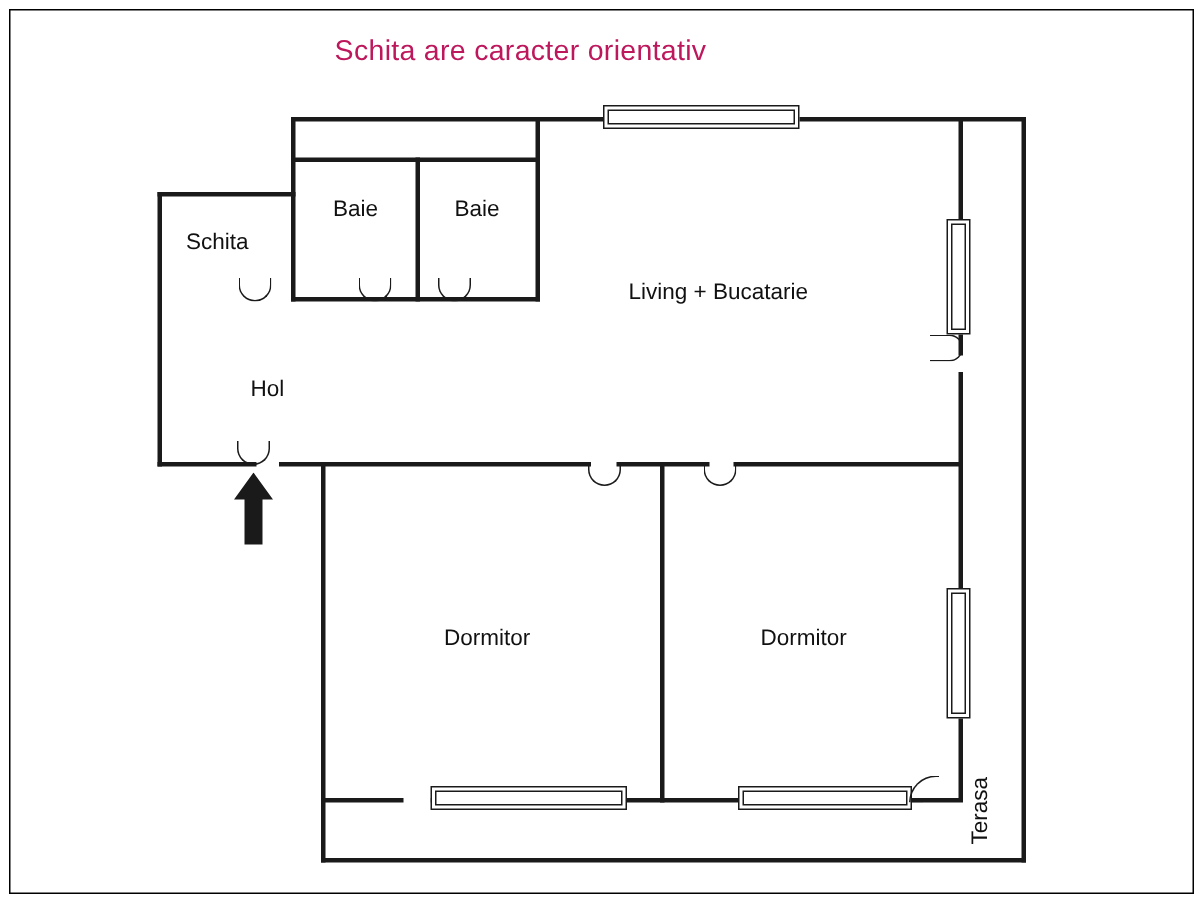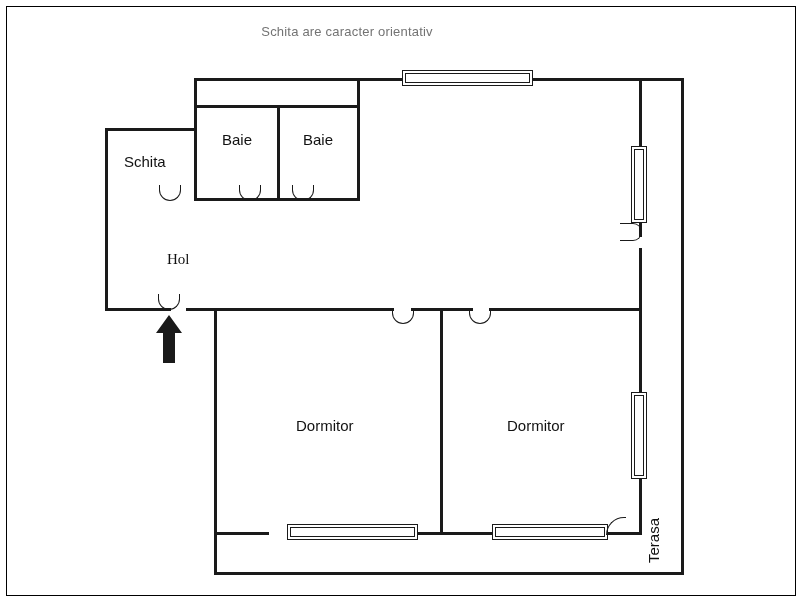--- a/index.html
+++ b/index.html
@@ -26,22 +26,22 @@
     height: 590px;
     border: 1px solid #000000;
     box-sizing: border-box;
   }
   #title {
     position: absolute;
     left: 0;
     top: 24px;
     width: 694px;
     text-align: center;
-    font-size: 13px;
-    color: #737373;
+    font-size: 19px;
+    color: #be185d;
     letter-spacing: 0.2px;
   }
   .label {
     position: absolute;
     font-size: 15px;
     color: #111111;
     white-space: nowrap;
   }
   .wall {
     position: absolute;
@@ -155,19 +155,20 @@
 
   <div class="door-arc" style="left:606px; top:517px; width:20px; height:18px; border-radius:22px 0 0 0; border-right:none; border-bottom:none;"></div>
 
   <svg class="arrow" width="30" height="50" viewBox="0 0 30 50" style="left:154px; top:315px;">
     <polygon points="15,0 28,18 21,18 21,48 9,48 9,18 2,18" fill="#1a1a1a"></polygon>
   </svg>
 
   <div class="label" style="left:124px; top:153px;">Schita</div>
   <div class="label" style="left:222px; top:131px;">Baie</div>
   <div class="label" style="left:303px; top:131px;">Baie</div>
-  <div class="label" style="left:167px; top:251px;font-family:Liberation Serif, serif;">Hol</div>
+  <div class="label" style="left:419px; top:186px;">Living + Bucatarie</div>
+  <div class="label" style="left:167px; top:251px;">Hol</div>
   <div class="label" style="left:296px; top:417px;">Dormitor</div>
   <div class="label" style="left:507px; top:417px;">Dormitor</div>
 
   <div id="terasa-label" style="left:645px; top:563px;">Terasa</div>
 
 </div>
 
 </body></html>

